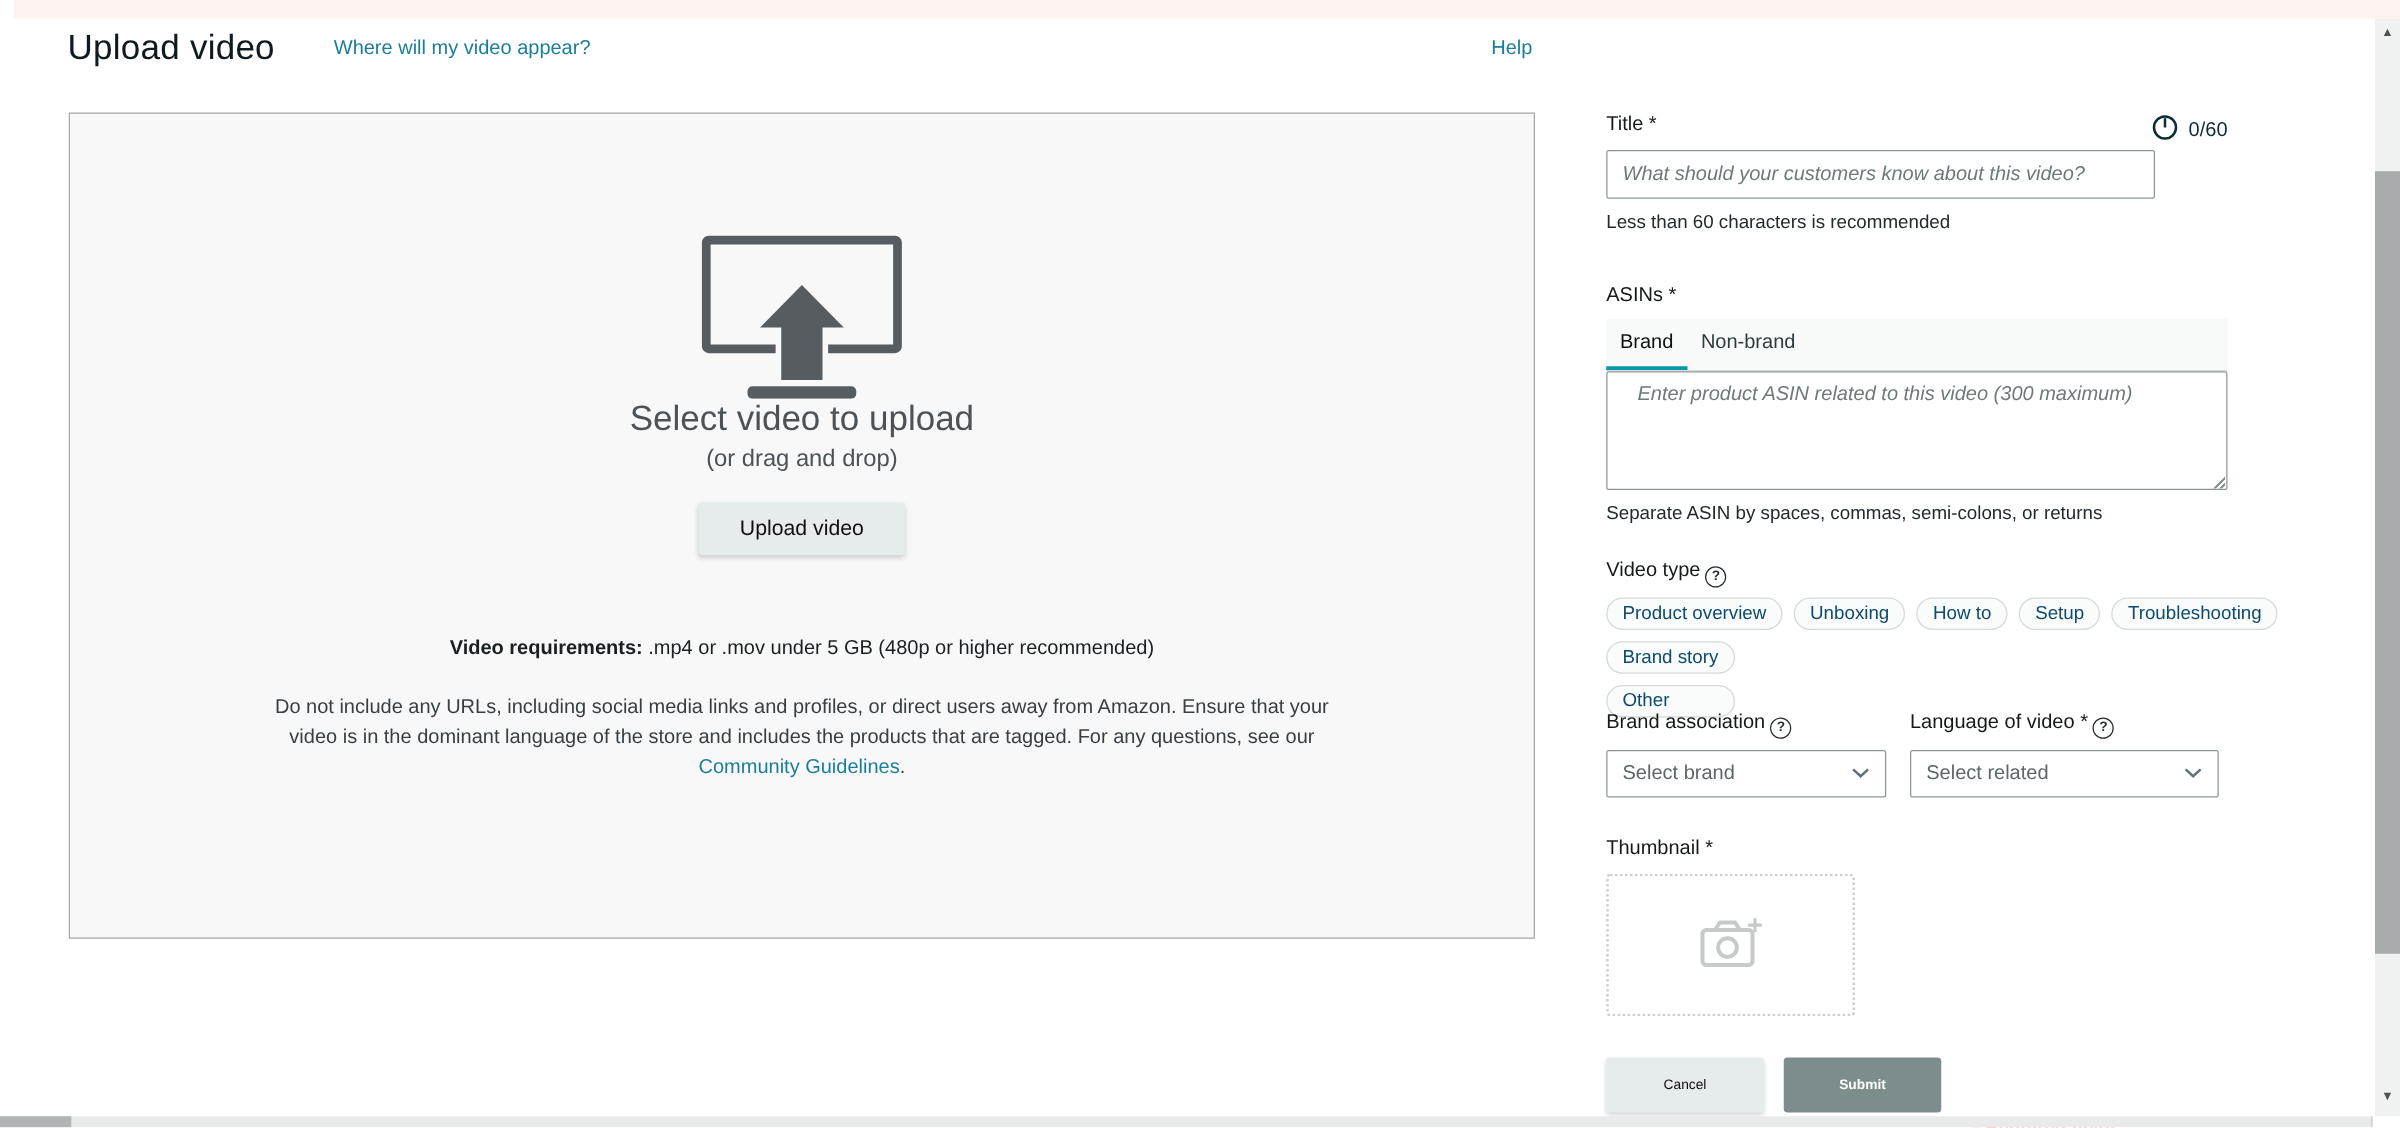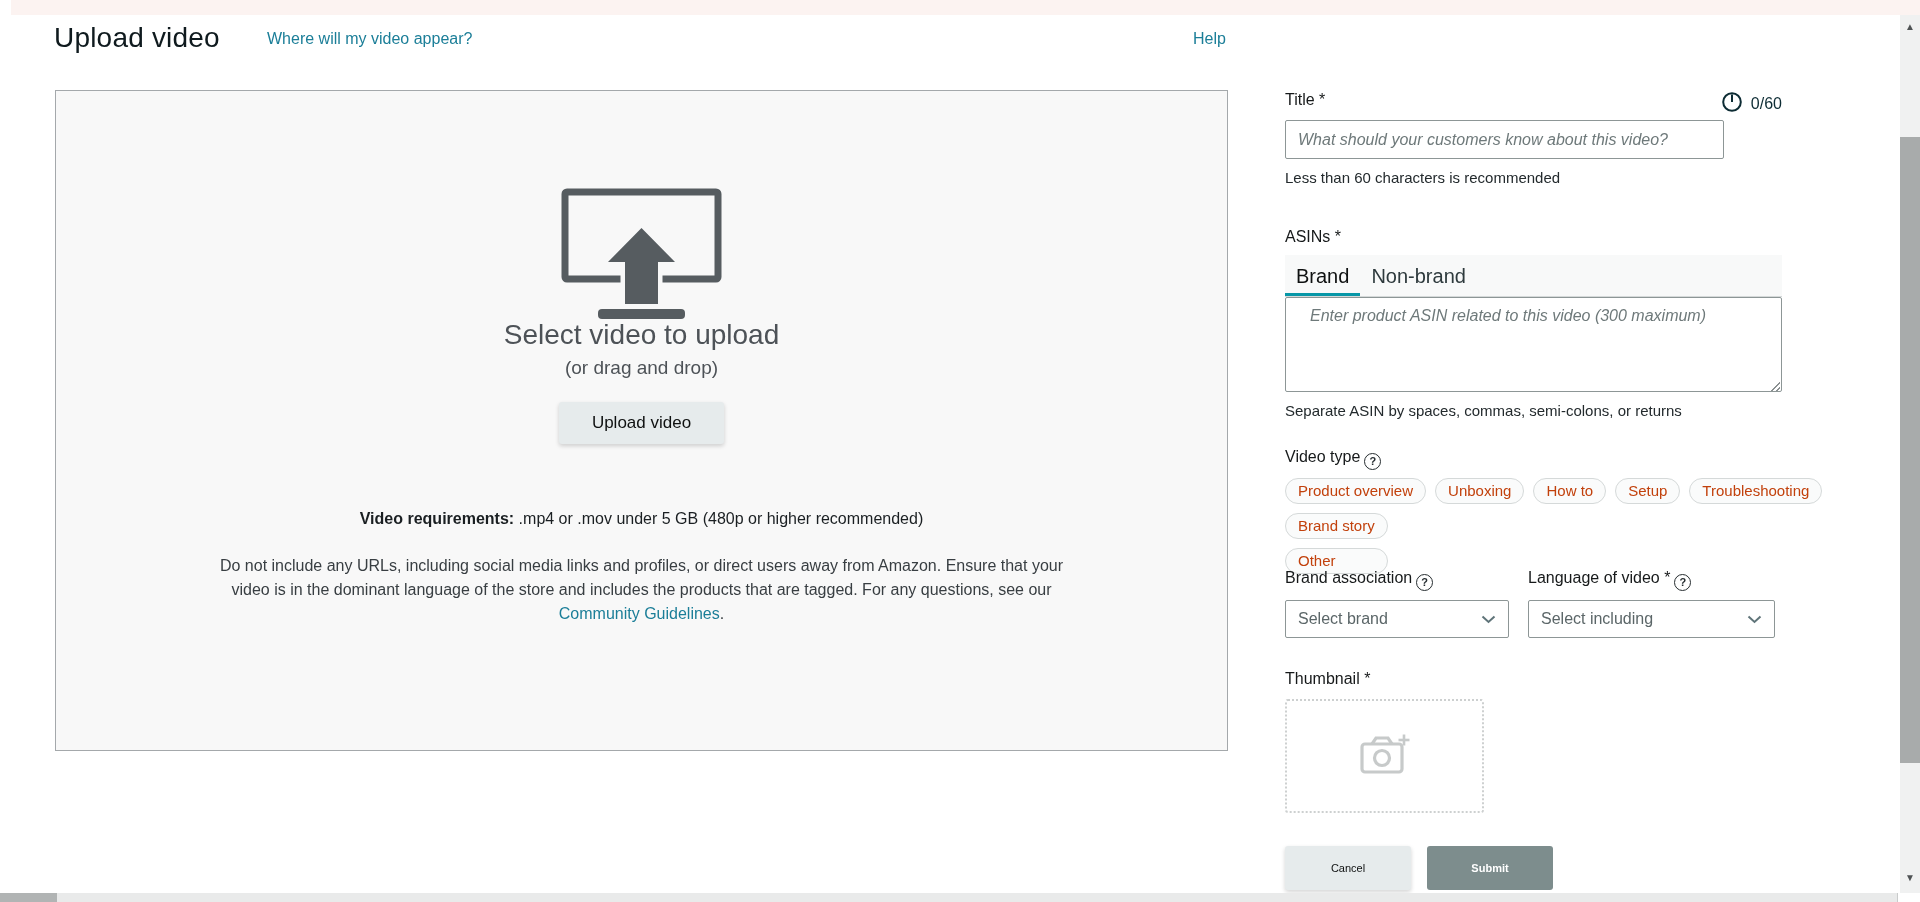--- a/index.html
+++ b/index.html
@@ -28,31 +28,31 @@
 
   
   .panel { position:absolute; left:1285px; top:90px; width:497px; height:805px; }
   .field-label { position:absolute; font-size:16px; color:#16191a; }
   .counter-wrap { position:absolute; top:1px; right:0; display:flex; align-items:center; gap:8px; font-size:16px; color:#0d2c34; }
   .title-input { position:absolute; left:0; top:30px; width:439px; height:39px; border:1px solid #8d9696; border-radius:2px; padding:0 12px; font-family:inherit; font-size:16px; color:#16191a; background:#fff; }
   .title-input::placeholder, .asin-textarea::placeholder { font-style:italic; color:#6e797a; opacity:1; }
   .helper { position:absolute; font-size:15px; color:#232a2d; }
 
   .tabbar { position:absolute; left:0; top:165px; width:497px; height:42px; background:#f8f9f9; border-bottom:1px solid #d5d9d9; display:flex; align-items:stretch; }
-  .tab { padding:10px 11px 0 11px; font-size:20px; color:#0f1111; cursor:pointer; position:relative; }
+  .tab { padding:10px 11px 0 11px; font-size:16px; color:#0f1111; cursor:pointer; position:relative; }
   .tab.active { border-bottom:3px solid #0797a7; font-weight:400; }
   .tab.inactive { color:#2e3a3d; }
 
   .asin-textarea { position:absolute; left:0; top:207px; width:497px; height:95px; border:1px solid #8d9696; border-radius:2px; padding:9px 24px; font-family:inherit; font-size:16px; resize:none; background:#fff; }
   .grip { position:absolute; left:484px; top:290px; width:11px; height:11px; background:repeating-linear-gradient(-45deg, transparent 0 2px, #8b9192 2px 3.5px); clip-path:polygon(100% 0, 100% 100%, 0 100%); pointer-events:none; }
 
   .q-icon { display:inline-block; width:17px; height:17px; border:1.4px solid #262d30; border-radius:50%; font-size:11px; line-height:14px; text-align:center; color:#262d30; font-weight:700; vertical-align:-3px; margin-left:4px; }
 
   .chip-row { position:absolute; left:0; display:flex; gap:9px; }
-  .chip { padding:3px 12px 4px; border:1px solid #d5d9d9; border-radius:14px; background:#fafbfb; font-size:15px; color:#c2410c; white-space:nowrap; cursor:pointer; }
+  .chip { padding:3px 12px 4px; border:1px solid #d5d9d9; border-radius:14px; background:#fafbfb; font-size:15px; color:#0c4a6e; white-space:nowrap; cursor:pointer; }
 
   .dropdown { position:absolute; height:38px; border:1px solid #8d9696; border-radius:2px; background:#fff; display:flex; align-items:center; justify-content:space-between; padding:0 12px; font-size:16px; color:#5b6668; cursor:pointer; }
 
   .thumb-box { position:absolute; left:0; top:609px; width:199px; height:114px; border:2px dotted #cdd0d0; border-radius:3px; background:#fff; display:flex; align-items:center; justify-content:center; cursor:pointer; }
 
   .btn { position:absolute; top:756px; height:44px; border:0; border-radius:3px; font-family:inherit; font-size:11px; cursor:pointer; }
   .cancel-btn { left:0; width:126px; background:#e6ebec; color:#0f1111; box-shadow:0 2px 4px rgba(15,17,17,0.18); }
   .submit-btn { left:142px; width:126px; background:#7d8d8d; color:#ffffff; font-weight:700; }
   .required-note { position:absolute; left:293px; top:804px; font-size:15px; font-weight:700; color:#ef4444; }
 
@@ -147,21 +147,21 @@
       <span>Language of video</span>
       <span>*</span><span class="q-icon">?</span>
     </div>
     <div class="dropdown" style="left:0; top:510px; width:224px;">
       <span>Select brand</span>
       <span><svg width="15" height="9" viewBox="0 0 15 9">
             <path d="M1.5 1.5 L7.5 7 L13.5 1.5" fill="none" stroke="#5f7479" stroke-width="2"></path>
           </svg></span>
     </div>
     <div class="dropdown" style="left:243px; top:510px; width:247px;">
-      <span>Select including</span>
+      <span>Select related</span>
       <span><svg width="15" height="9" viewBox="0 0 15 9">
             <path d="M1.5 1.5 L7.5 7 L13.5 1.5" fill="none" stroke="#5f7479" stroke-width="2"></path>
           </svg></span>
     </div>
 
     <div class="field-label" style="left:0; top:580px;">
       <span>Thumbnail</span>
       <span>*</span>
     </div>
     <div class="thumb-box">

